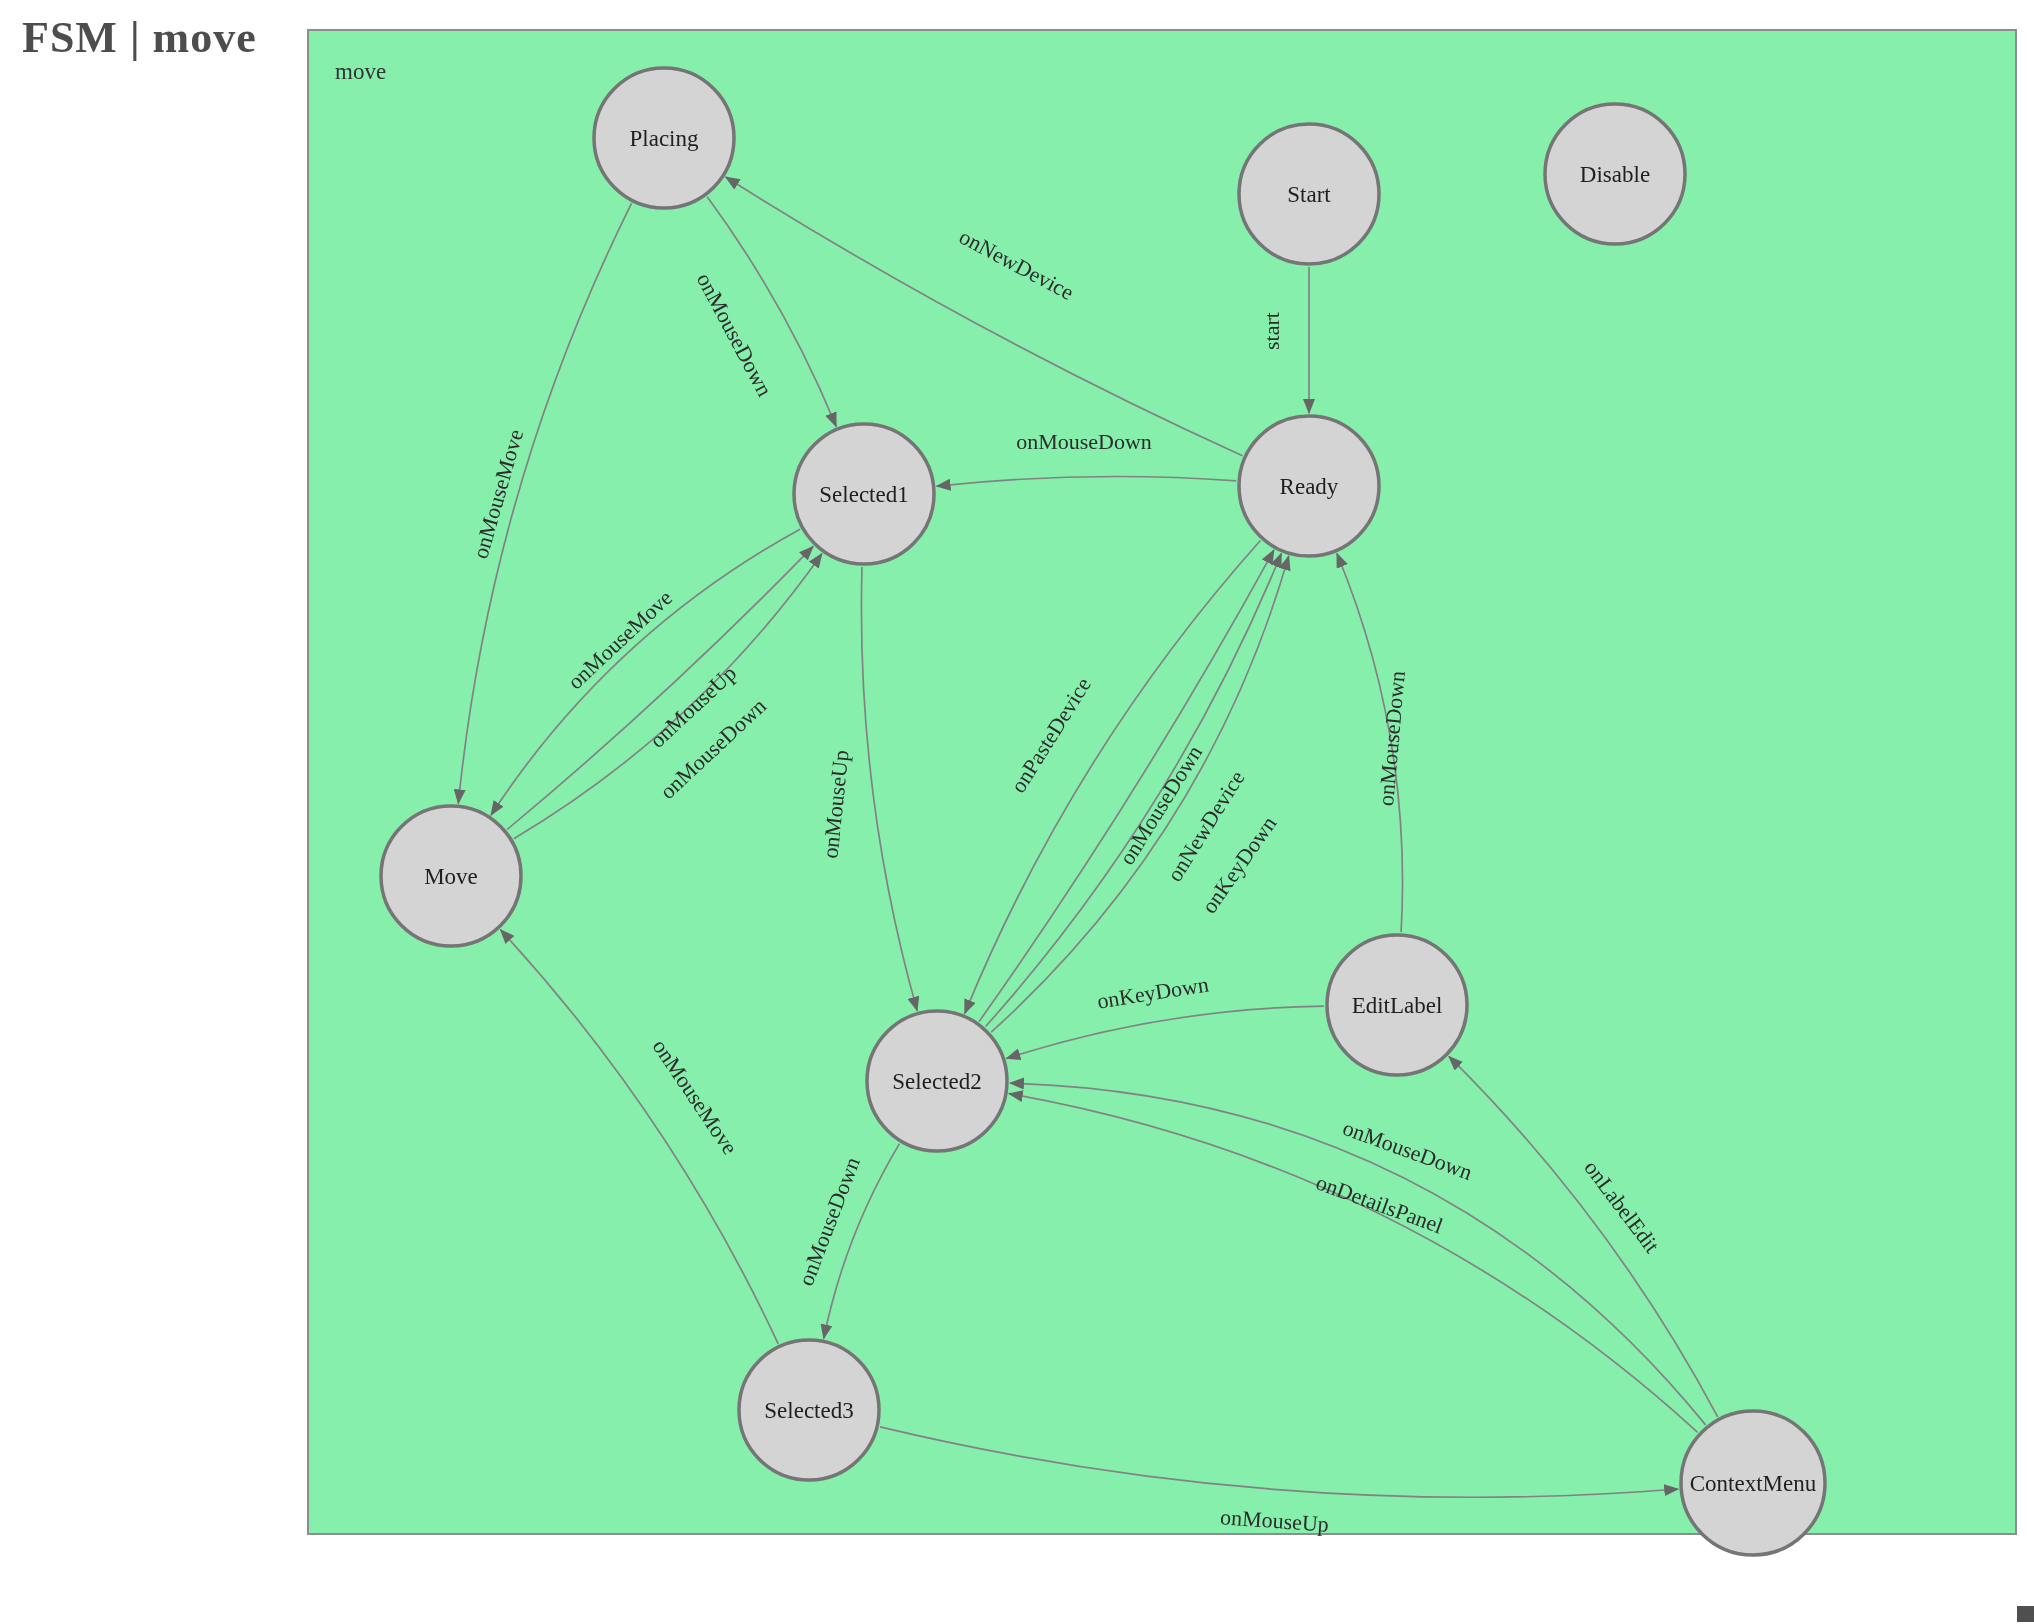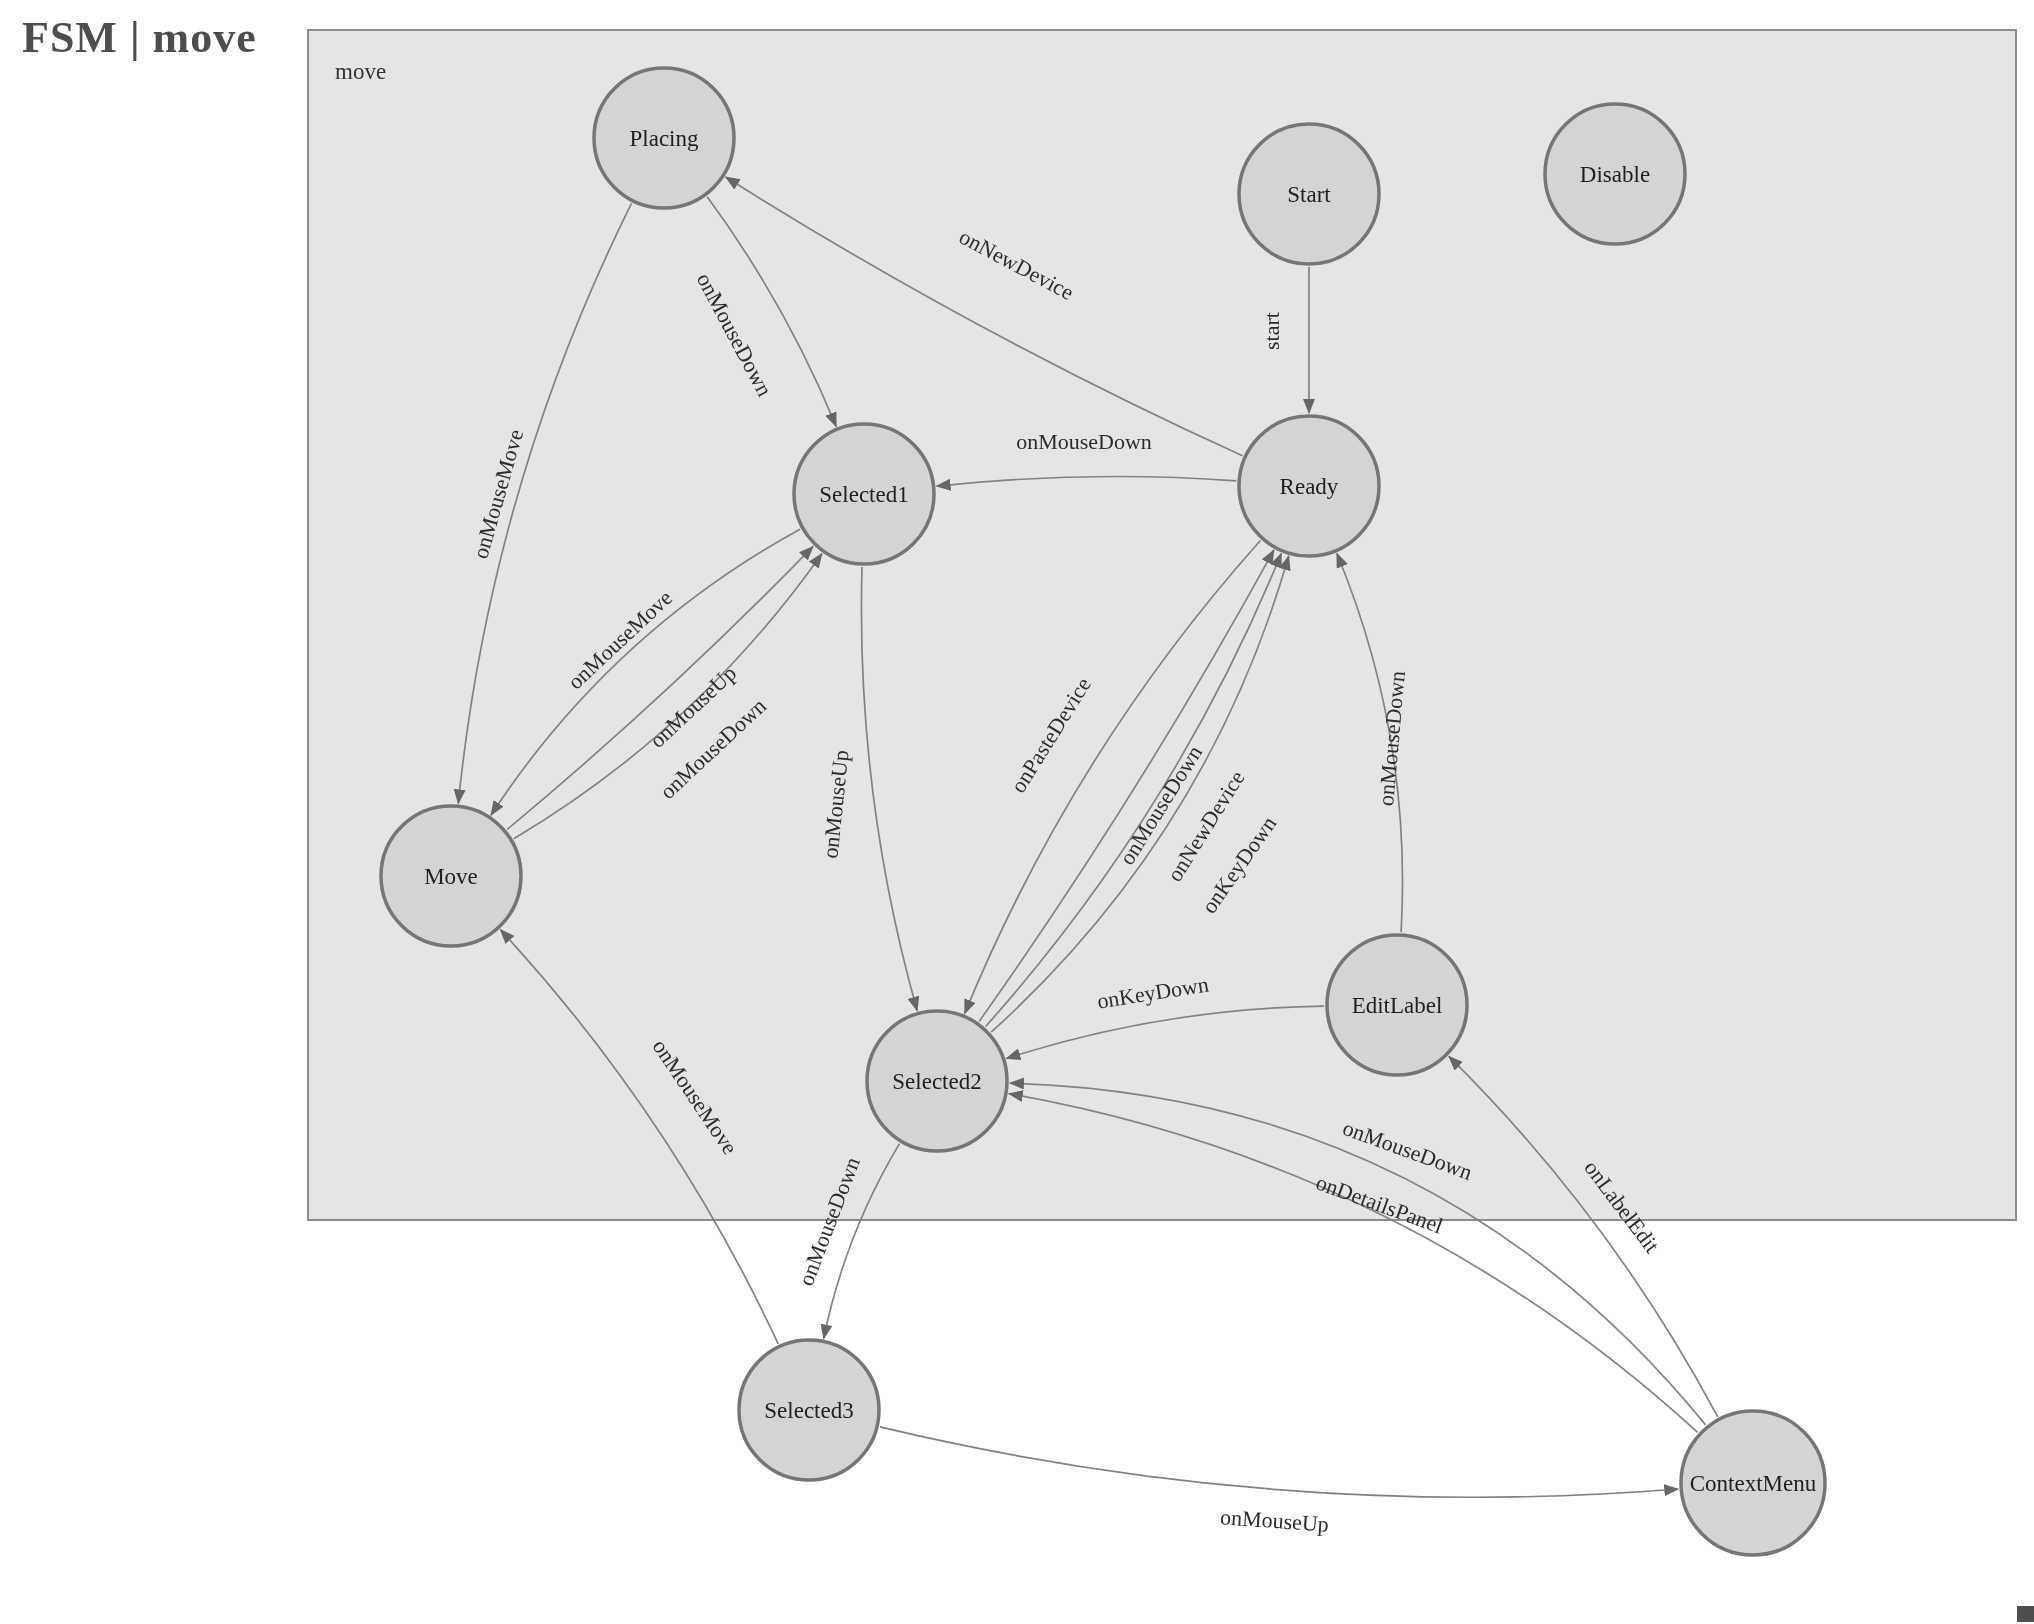--- a/index.html
+++ b/index.html
@@ -5,22 +5,22 @@
   html,body{margin:0;padding:0;}
   body{
     width:2034px;height:1624px;position:relative;background:#ffffff;
     font-family:"Liberation Serif", serif;overflow:hidden;
   }
   .page-title{
     position:absolute;left:22px;top:12px;margin:0;
     font-size:44px;font-weight:700;color:#4d4d4d;letter-spacing:1px;
   }
   .canvas{
-    position:absolute;left:307px;top:29px;width:1710px;height:1192px;
-    border:2px solid #8d8d8d;background:#e5e5e5;box-sizing:border-box;
+    position:absolute;left:307px;top:29px;width:1710px;height:1506px;
+    border:2px solid #8d8d8d;background:#86efac;box-sizing:border-box;
   }
   .canvas-label{
     position:absolute;left:26px;top:28px;font-size:23px;color:#333333;z-index:3;
   }
   .canvas svg{position:absolute;left:0;top:0;width:1706px;height:1578px;}
   .edge{fill:none;stroke:#828282;stroke-width:1.7px;}
   .node circle{fill:#d4d4d4;stroke:#757575;stroke-width:3.5px;}
   .node text{font-size:23px;fill:#1f1f1f;text-anchor:middle;}
   .edge-label{font-size:22px;fill:#2c2c2c;text-anchor:middle;}
   .resize-handle{

